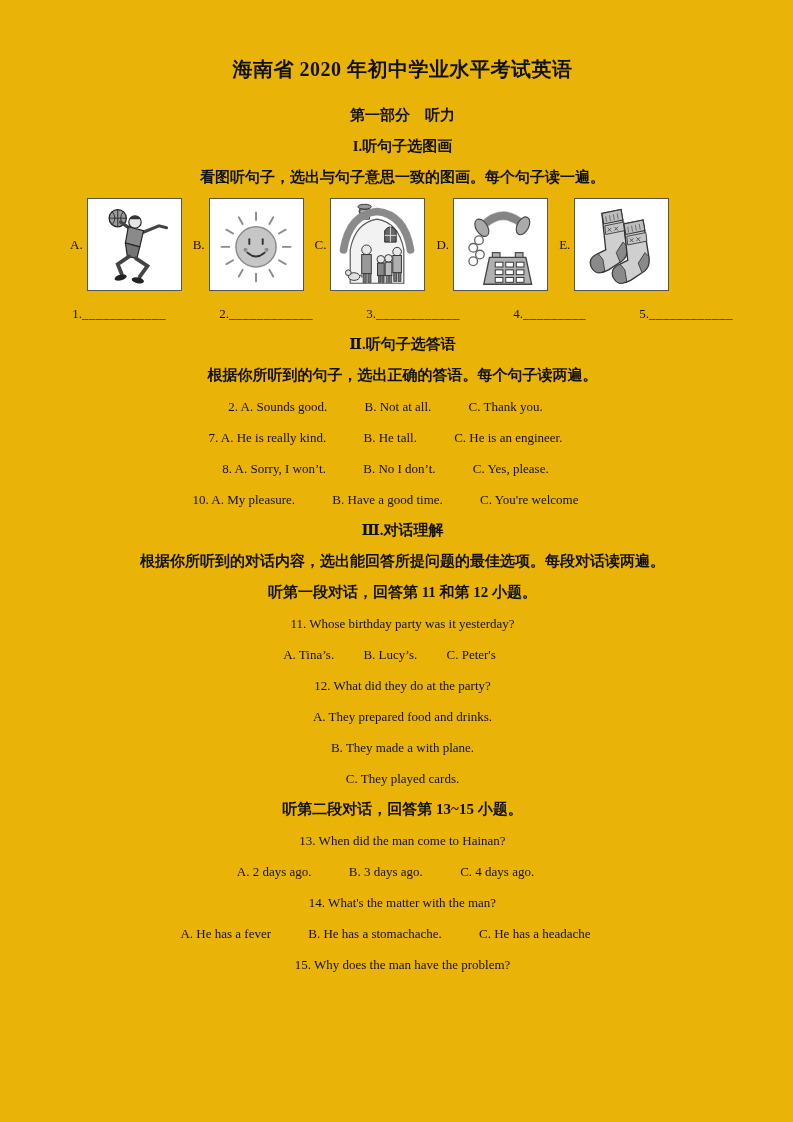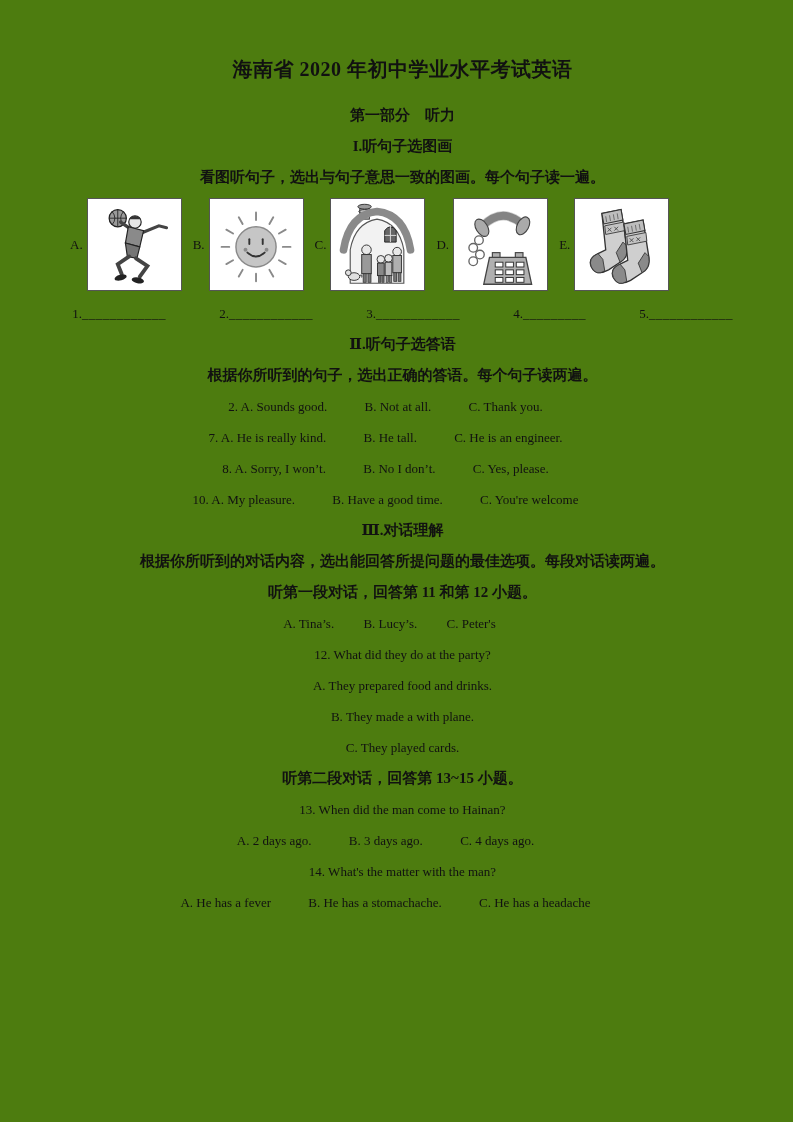--- a/index.html
+++ b/index.html
@@ -1,17 +1,17 @@
 <!DOCTYPE html>
 <html><head>
 <meta charset="utf-8">
 <style>
   html,body { margin:0; padding:0; background:#ffffff; }
   .page {
-    position:relative; width:793px; height:1122px; background:#4d7c0f;
+    position:relative; width:793px; height:1122px; background:#eab308;
     box-sizing:border-box; padding:54px 58px 0 70px;
     font-family:"Liberation Serif","DejaVu Serif",serif; color:#111;
     overflow:hidden;
   }
   .title {
     margin:0 0 16px 0; text-align:center;
     font-size:20px; font-weight:bold; line-height:30px; letter-spacing:0.5px;
   }
   .line { font-size:13px; line-height:31px; white-space:nowrap;text-align:center; }
   .cn   { font-weight:bold; font-size:15px; }
@@ -203,20 +203,21 @@
   <div class="line">
     <span class="seg">10. A. My pleasure.</span>
     <span class="seg">B. Have a good time.</span>
     <span class="seg">C. You're welcome</span>
   </div>
 
   <div class="line cn">Ⅲ.对话理解</div>
   <div class="line cn">根据你所听到的对话内容，选出能回答所提问题的最佳选项。每段对话读两遍。</div>
   <div class="line cn">听第一段对话，回答第 11 和第 12 小题。</div>
 
+  <div class="line">11. Whose birthday party was it yesterday?</div>
   <div class="line">
     <span class="seg-sm">A. Tina’s.</span>
     <span class="seg-sm">B. Lucy’s.</span>
     <span class="seg-sm">C. Peter's</span>
   </div>
 
   <div class="line">12. What did they do at the party?</div>
   <div class="line">A. They prepared food and drinks.</div>
   <div class="line">B. They made a with plane.</div>
   <div class="line">C. They played cards.</div>
@@ -230,14 +231,15 @@
     <span class="seg">C. 4 days ago.</span>
   </div>
 
   <div class="line">14. What's the matter with the man?</div>
   <div class="line">
     <span class="seg">A. He has a fever</span>
     <span class="seg">B. He has a stomachache.</span>
     <span class="seg">C. He has a headache</span>
   </div>
 
+  <div class="line">15. Why does the man have the problem?</div>
 
 </div>
 
 </body></html>

